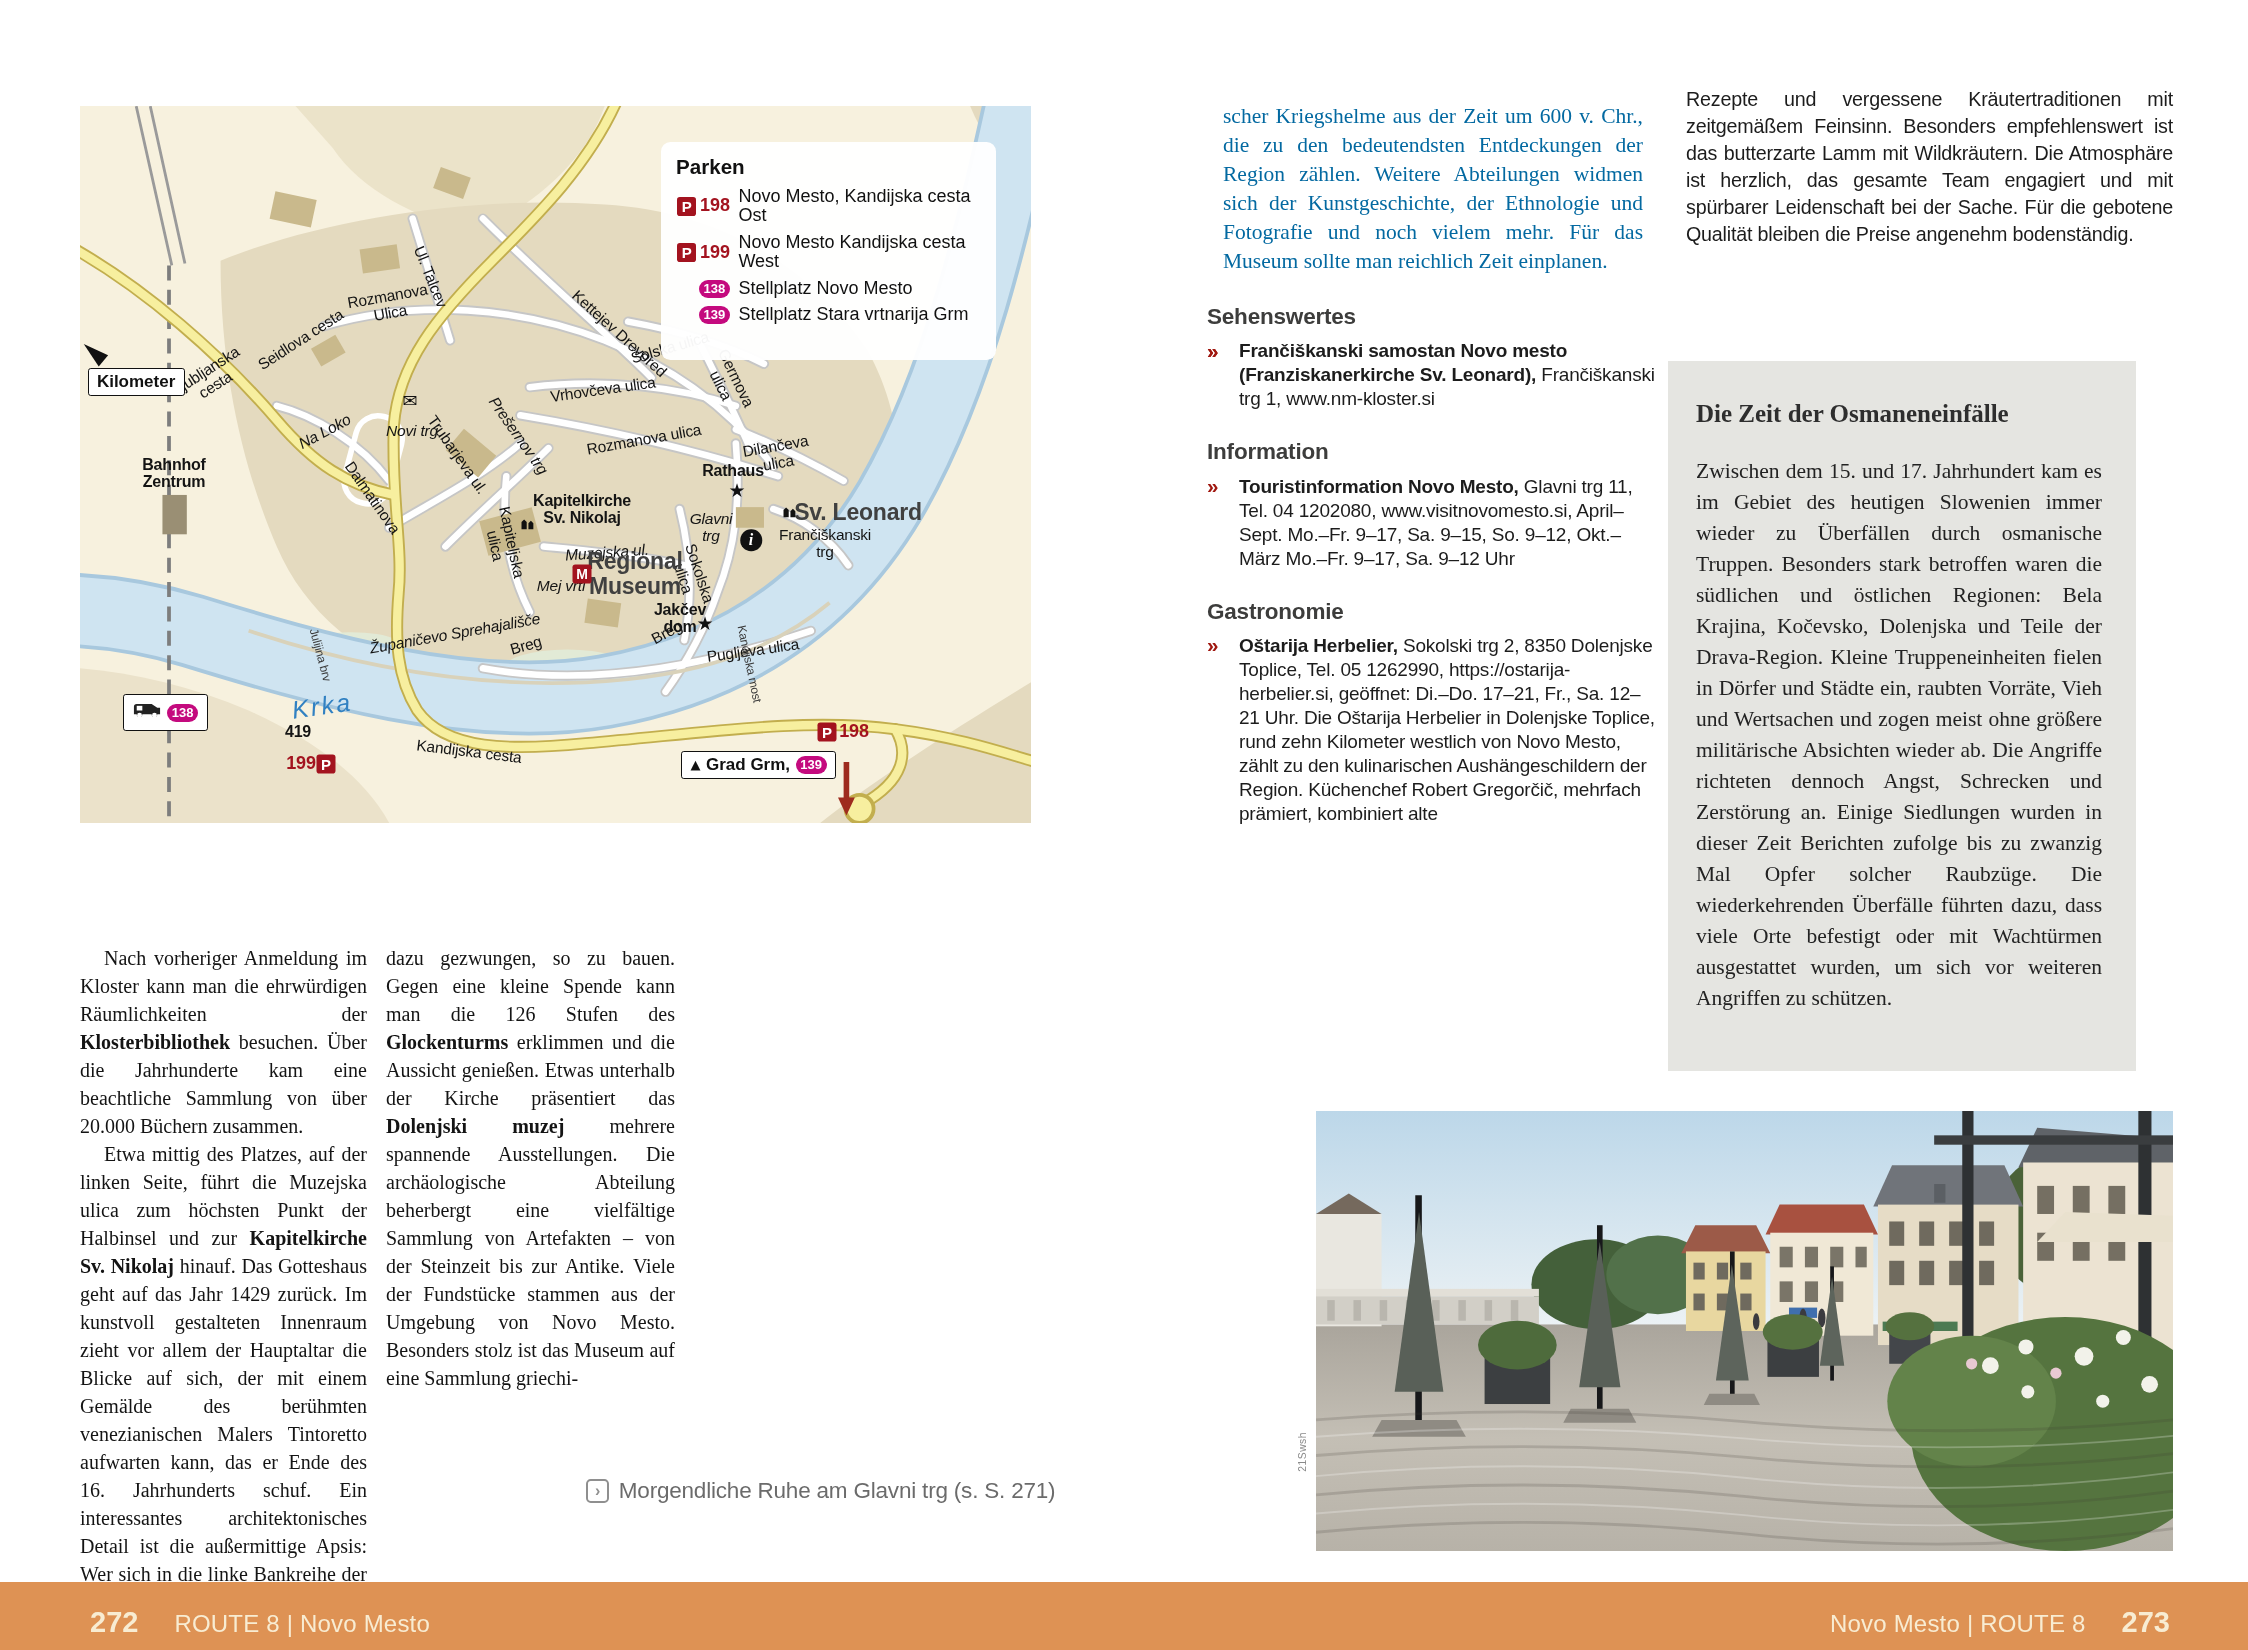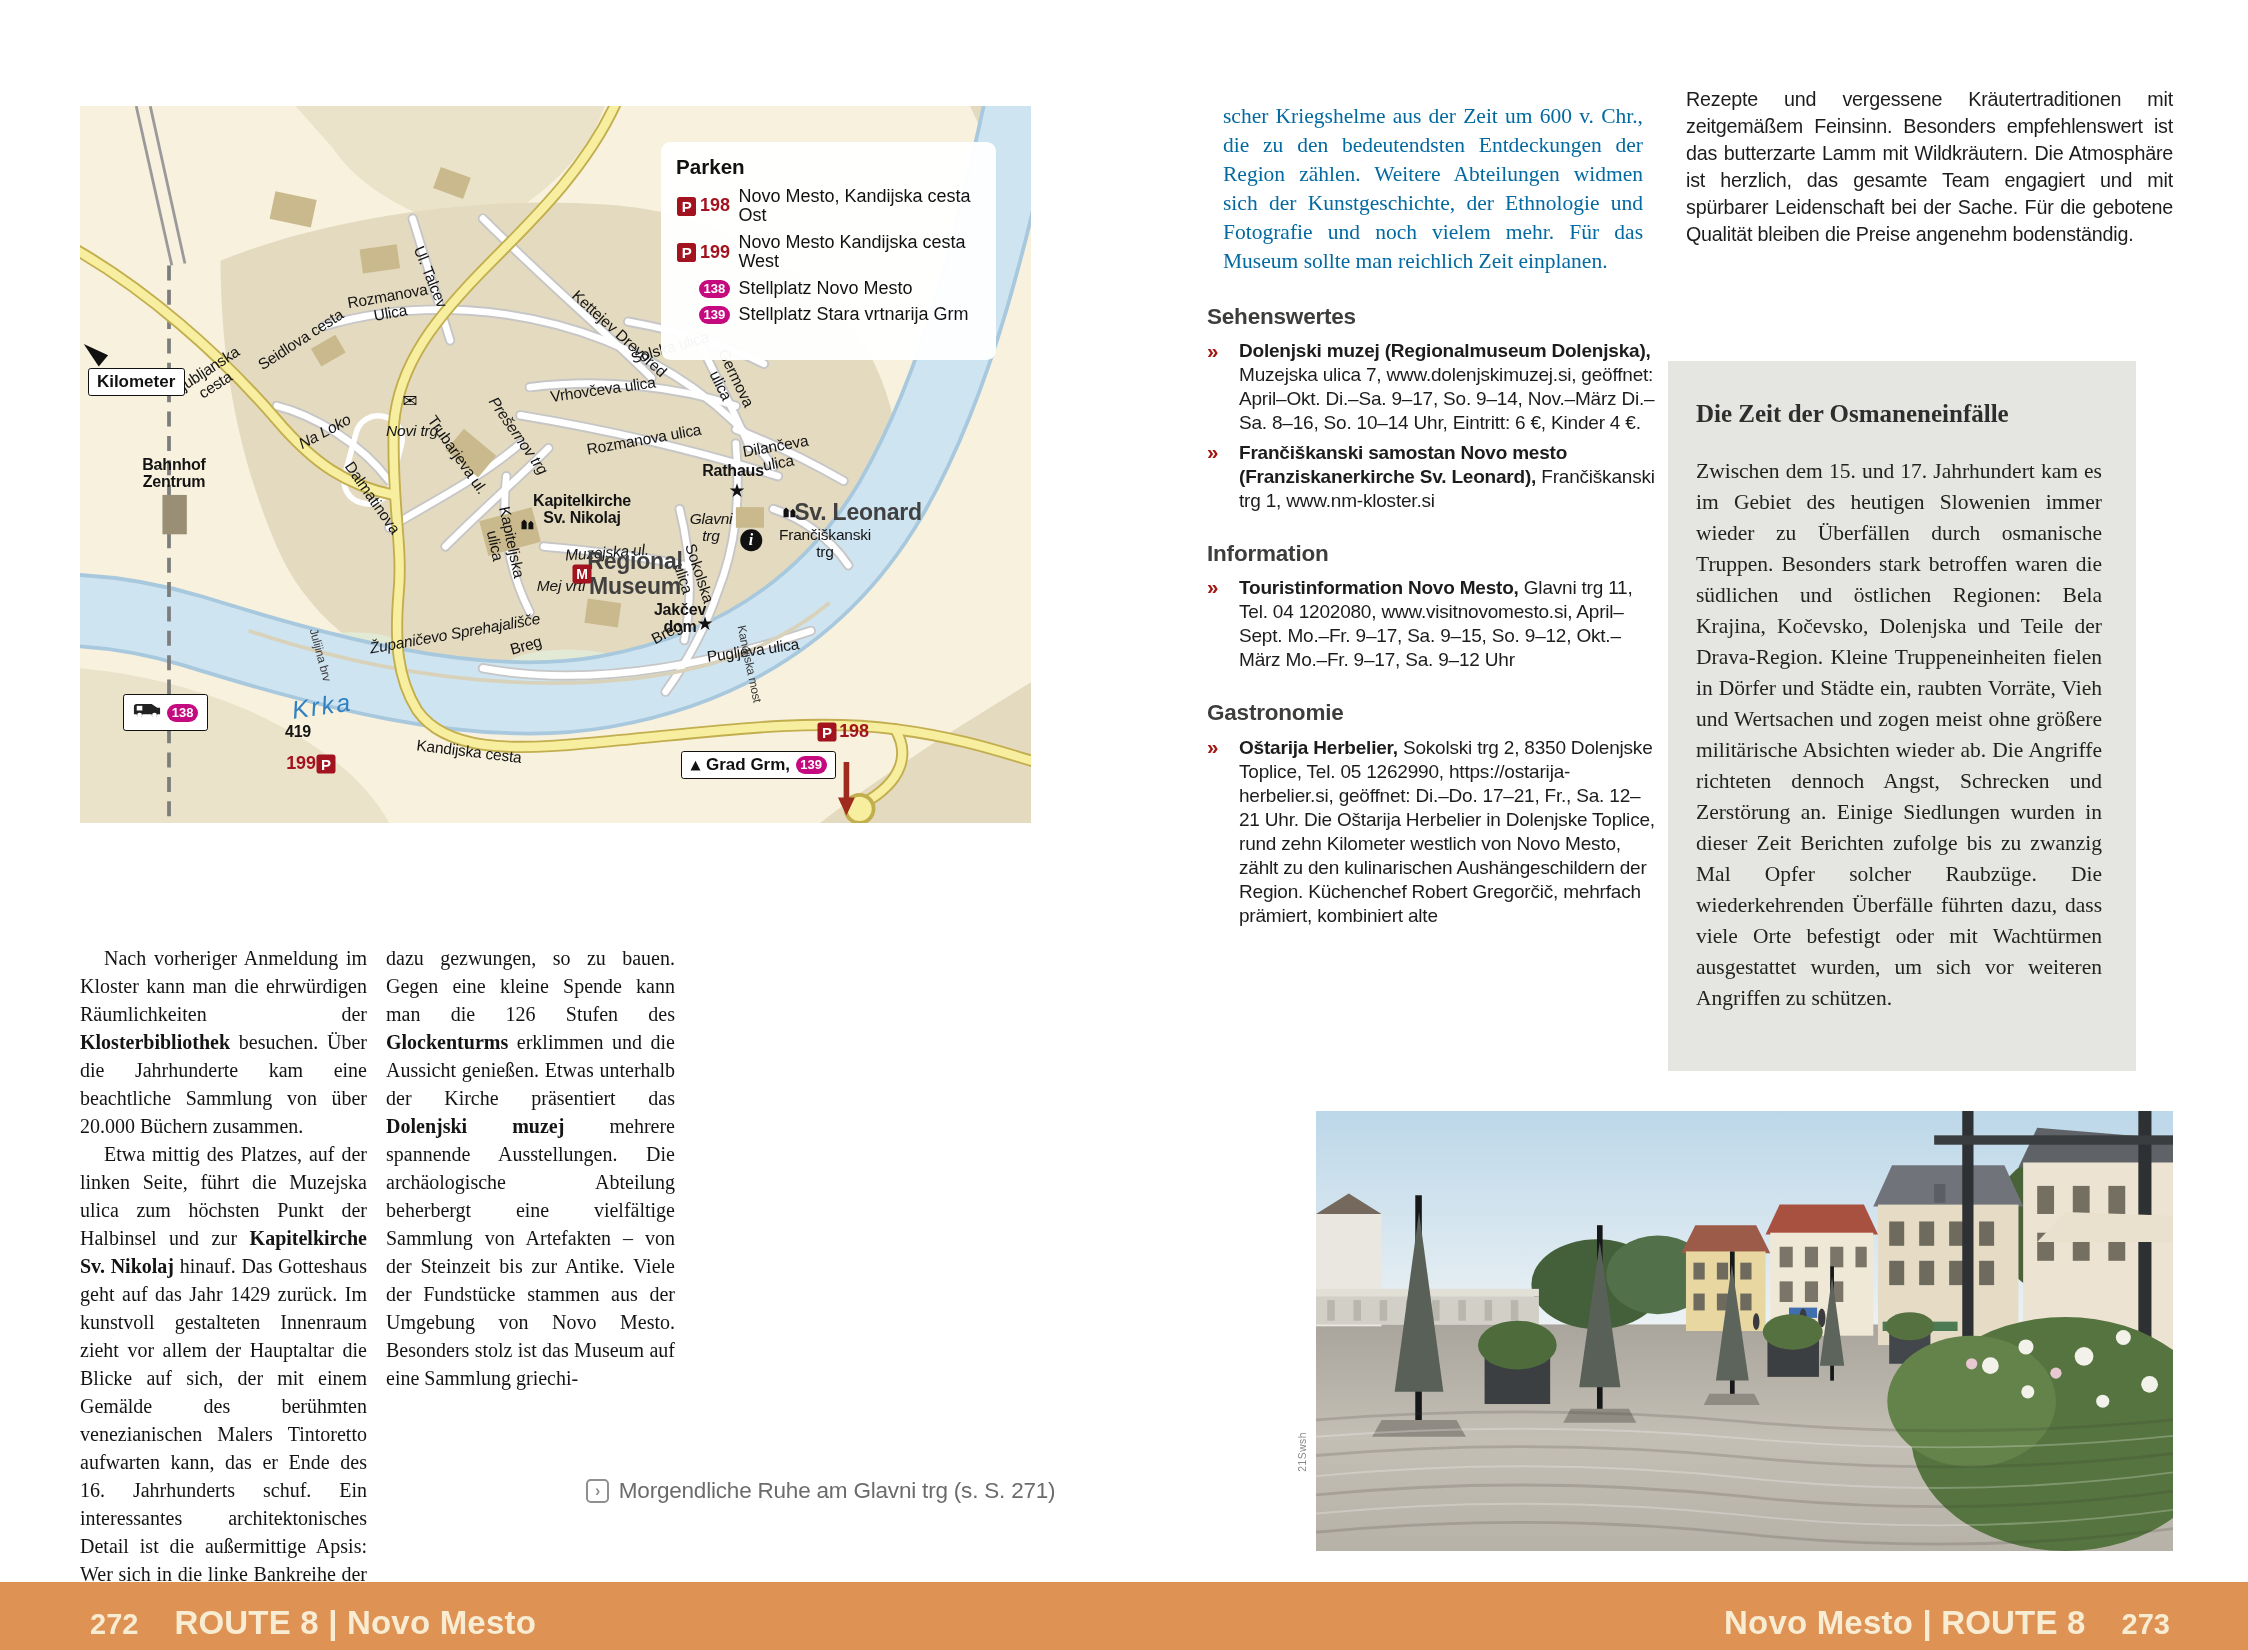--- a/index.html
+++ b/index.html
@@ -69,21 +69,21 @@
   
   .photo{position:absolute;left:1316px;top:1111px;width:857px;height:440px;overflow:hidden;}
   .photo-credit{position:absolute;left:1297px;top:1432px;writing-mode:vertical-rl;transform:rotate(180deg);
                 font:10.3px "Liberation Sans",sans-serif;color:#8a8a8a;letter-spacing:0.5px;}
   
   .footer{position:absolute;left:0;top:1582px;width:2249px;height:81px;background:#de9254;
           display:flex;align-items:center;font-family:"Liberation Sans",sans-serif;color:#f8ecd2;}
   .f-left{display:flex;align-items:baseline;gap:36px;margin-left:90px;}
   .f-right{display:flex;align-items:baseline;gap:36px;margin-left:auto;margin-right:79px;}
   .f-num{font-weight:bold;font-size:29px;}
-  .f-txt{font-weight:bold;font-size:33px;letter-spacing:0.2px;}
+  .f-txt{font-weight:normal;font-size:24px;letter-spacing:0.2px;}
 </style>
 </head>
 <body>
 
 <div class="spread">
 
   <div class="map-block">
 
     <div class="map-body">
       <svg class="base" width="951" height="717" viewBox="0 0 1015 765">
@@ -309,21 +309,21 @@
 
   <div class="caption">
     <span class="capicon">›</span>
     <span class="captext">Morgendliche Ruhe am Glavni trg (s. S. 271)</span>
   </div>
 
   <div class="rcol1">
     <p class="rintro"><span>scher Kriegshelme aus der Zeit um 600 v. Chr., die zu den bedeutendsten Entdeckungen der Region zählen. Weitere Abteilungen widmen sich der Kunstgeschichte, der Ethnologie und Fotografie und noch vielem mehr. Für das Museum sollte man reichlich Zeit einplanen.</span></p>
     <div id="sections">
         <div class="sec-h">Sehenswertes</div>
-        <div class="item"><span class="gm">»</span><span><span></span><b>Dolenjski muzej (Regionalmuseum Dolenjska),</b><span> Muzejska ulica 7, www.dolenjskimuzej.si, geöffnet: April–Okt. Di.–Sa. 9–17, So. 9–14, Nov.–März Di.–Sa. 8–16, So. 10–14 Uhr, Eintritt: 6 €, Kinder 4 €.</span></span></div>
+        <div class="item"><span class="gm">»</span></div>
         <div class="item"><span class="gm">»</span><span><span></span><b>Frančiškanski samostan Novo mesto (Franziskanerkirche Sv. Leonard),</b><span> Frančiškanski trg 1, www.nm-kloster.si</span></span></div>
         <div class="sec-h">Information</div>
         <div class="item"><span class="gm">»</span><span><span></span><b>Touristinformation Novo Mesto,</b><span> Glavni trg 11, Tel. 04 1202080, www.visitnovomesto.si, April–Sept. Mo.–Fr. 9–17, Sa. 9–15, So. 9–12, Okt.–März Mo.–Fr. 9–17, Sa. 9–12 Uhr</span></span></div>
         <div class="sec-h">Gastronomie</div>
         <div class="item"><span class="gm">»</span><span><span></span><b>Oštarija Herbelier,</b><span> Sokolski trg 2, 8350 Dolenjske Toplice, Tel. 05 1262990, https://ostarija-herbelier.si, geöffnet: Di.–Do. 17–21, Fr., Sa. 12–21 Uhr. Die Oštarija Herbelier in Dolenjske Toplice, rund zehn Kilometer westlich von Novo Mesto, zählt zu den kulinarischen Aushängeschildern der Region. Küchenchef Robert Gregorčič, mehrfach prämiert, kombiniert alte</span></span></div>
       </div>
   </div>
 
   <div class="rcol2"><span>Rezepte und vergessene Kräutertraditionen mit zeitgemäßem Feinsinn. Besonders empfehlenswert ist das butterzarte Lamm mit Wildkräutern. Die Atmosphäre ist herzlich, das gesamte Team engagiert und mit spürbarer Leidenschaft bei der Sache. Für die gebotene Qualität bleiben die Preise angenehm bodenständig.</span></div>
 

